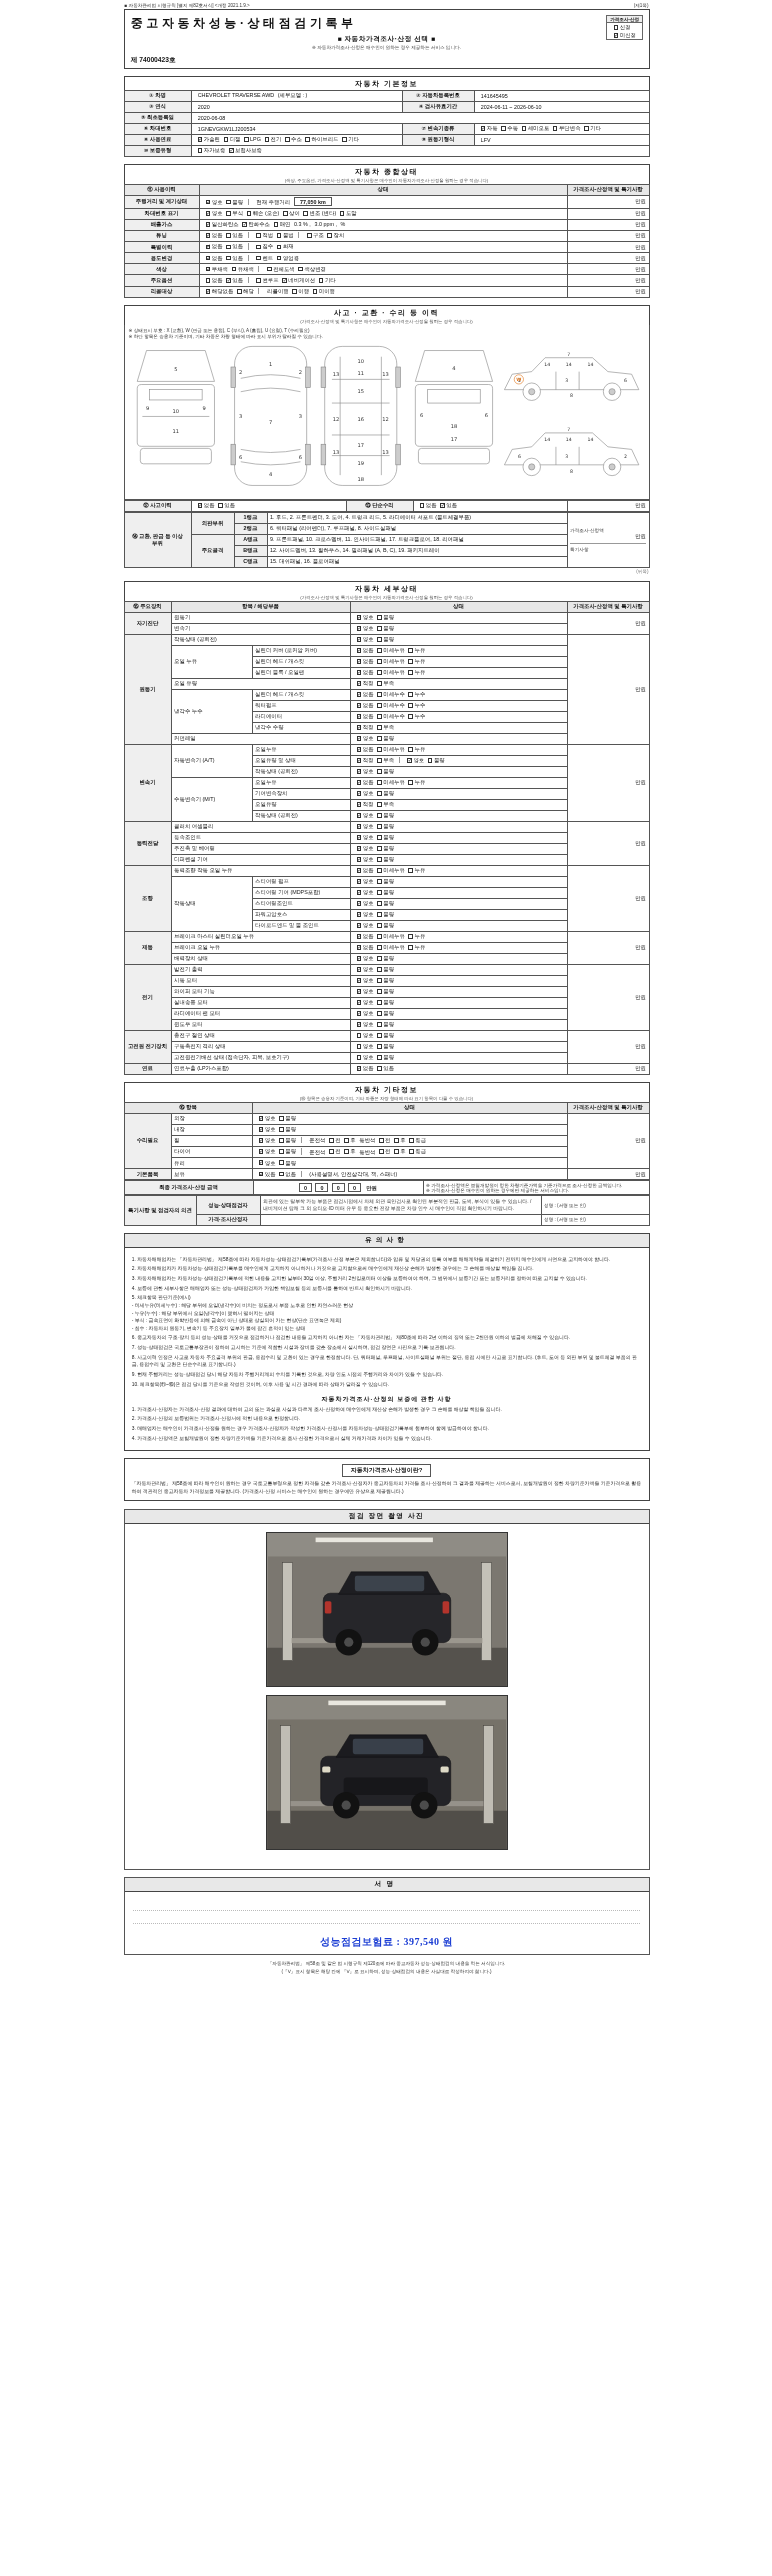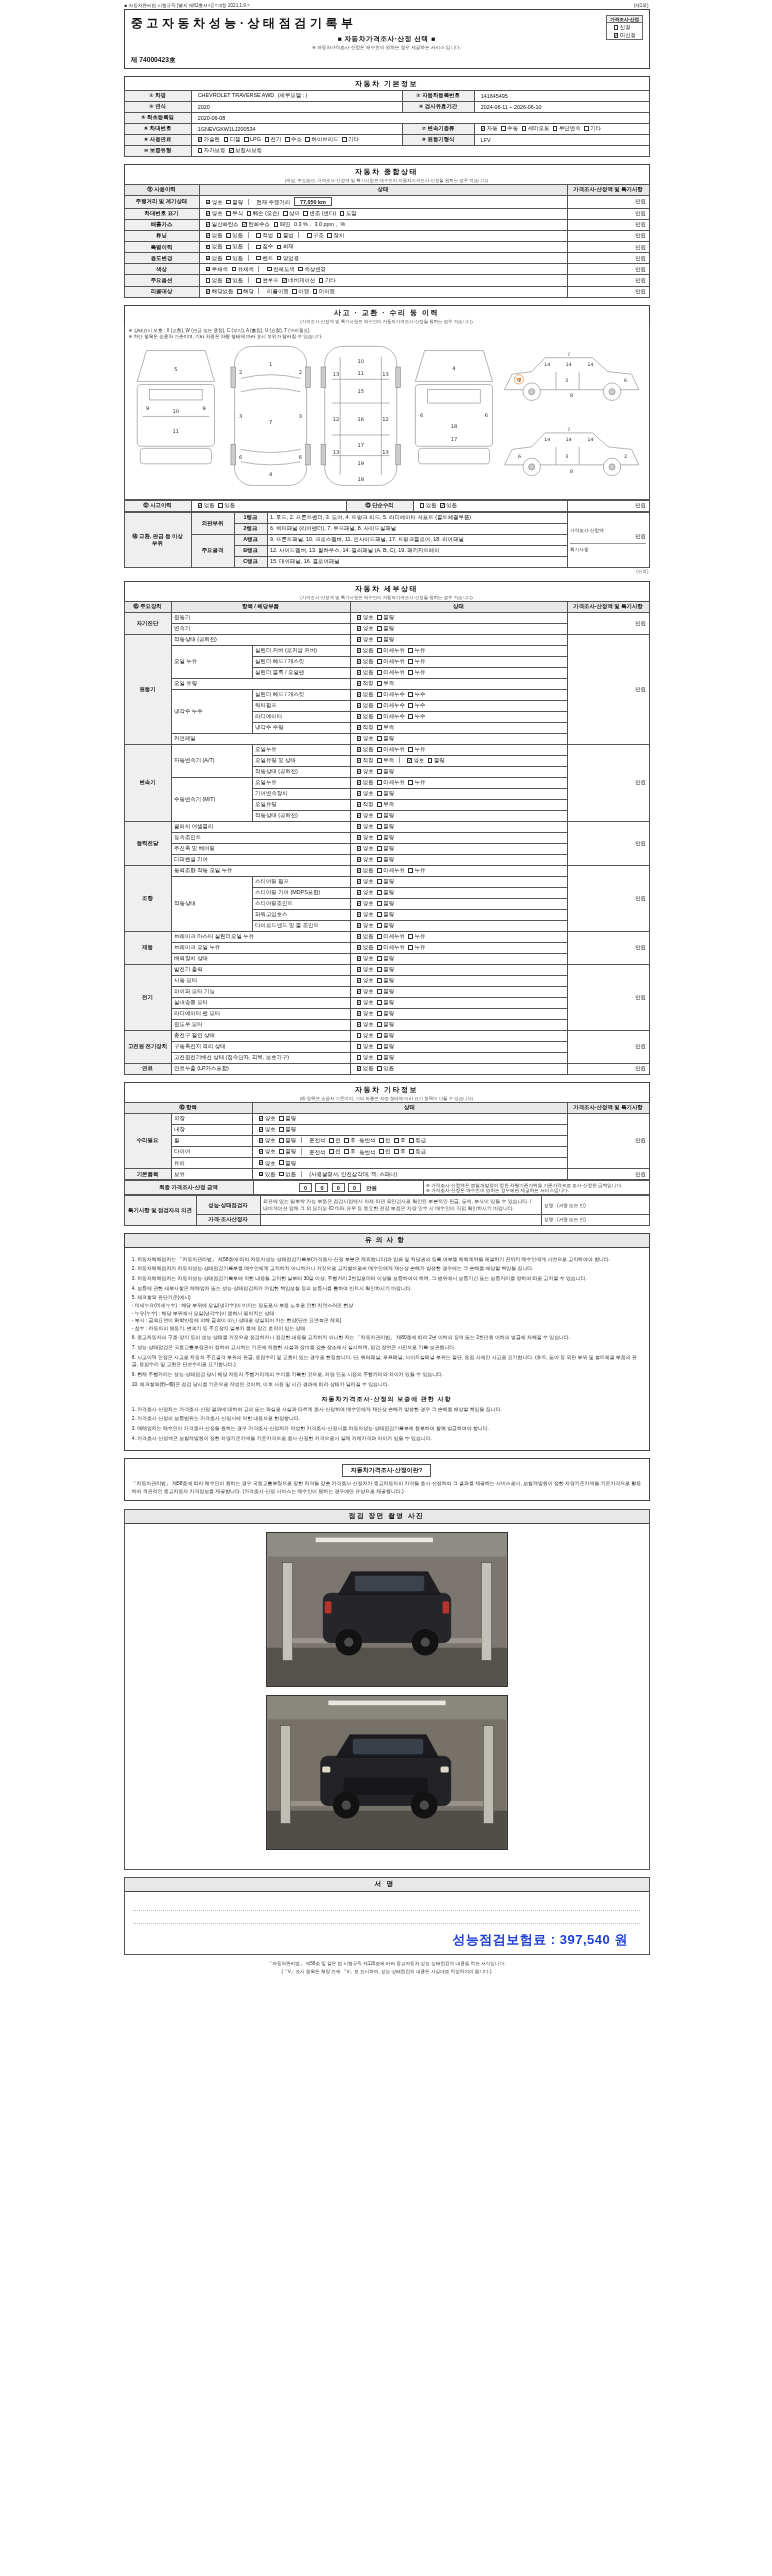--- a/index.html
+++ b/index.html
@@ -58,21 +58,21 @@
   .def-body { font-size:4.9px; line-height:1.55; color:#222; }
   .def-center { text-align:center; }
 
   .photo-sec { border:0.5px solid #555; }
   .photo-body { padding:8.2px 0 10.3px; text-align:center; }
   .photo-frame { display:block; margin:0 auto 8.2px; border:0.5px solid #333; }
 
   .sign-sec { border:0.5px solid #555; }
   .sign-body { position:relative; height:62px; padding:5.2px 8.2px; }
   .sign-line { border-bottom:0.5px dotted #bbb; height:13.4px; }
-  .premium { position:absolute; right:20.6px; bottom:5.2px; left:20.6px; text-align:right; color:#1d3fd4; font-weight:bold; font-size:13px; letter-spacing:0.5px; }
+  .premium { position:absolute; right:20.6px; bottom:5.2px; left:20.6px; text-align:center; color:#1d3fd4; font-weight:bold; font-size:10px; letter-spacing:0.5px;font-family:Liberation Serif, serif; }
 
   .footer { text-align:center; margin-top:5.2px; }
   .footer div { font-size:4.6px; color:#333; line-height:1.6; }
   .pagemark { text-align:right; font-size:4.6px; color:#777; margin:1px 1px 0; }
 </style>
 </head>
 <body>
 
 <div class="sheet">
 

